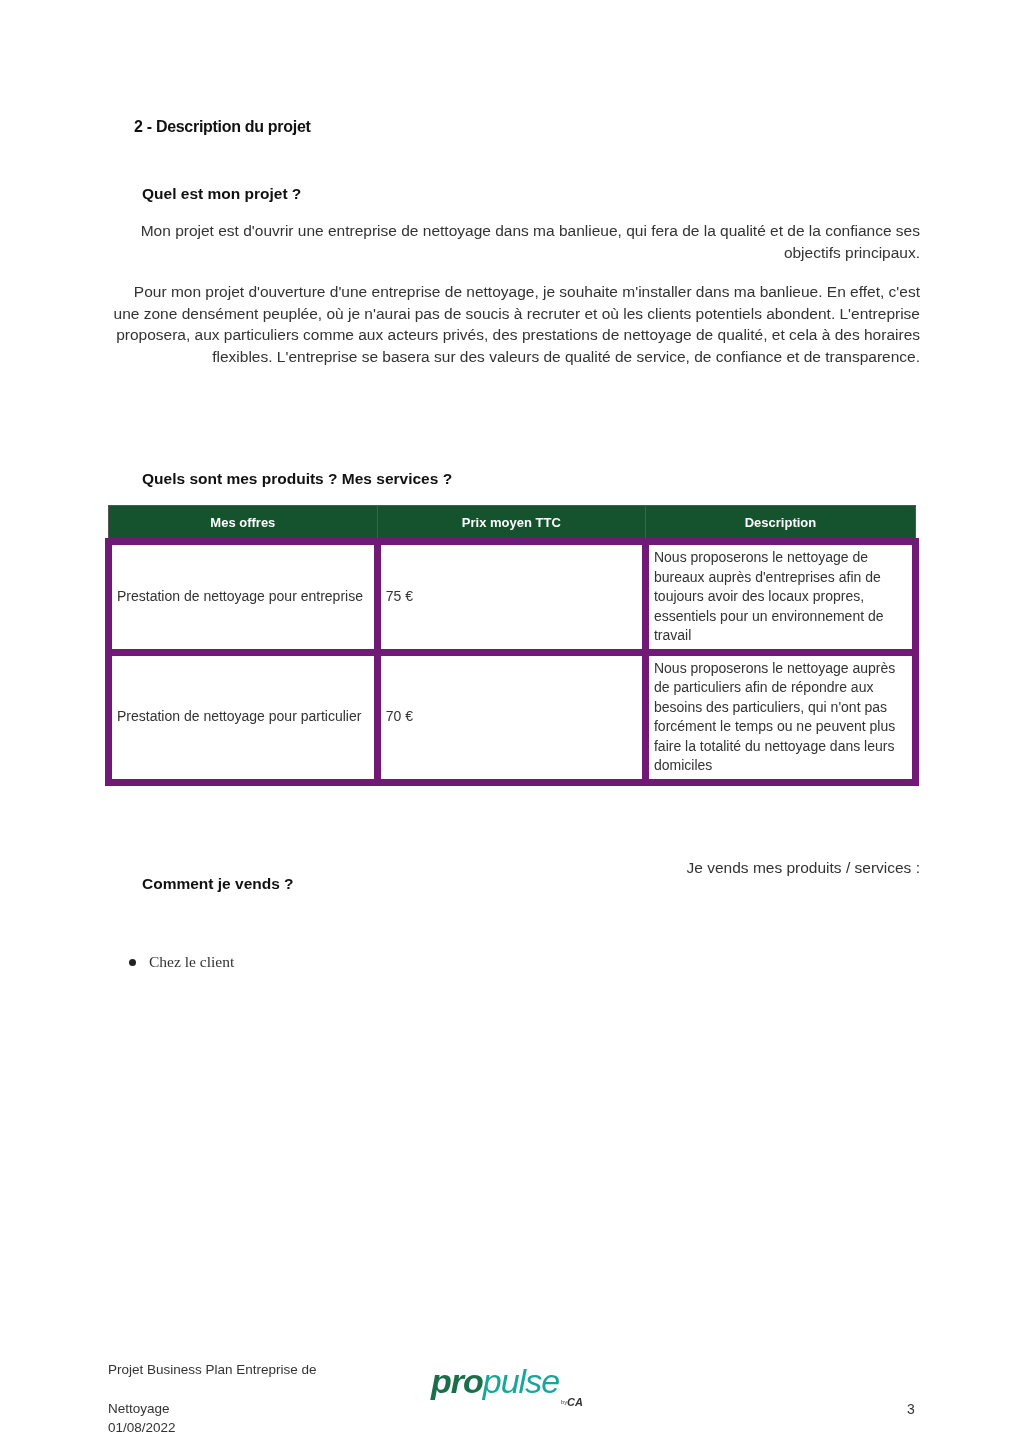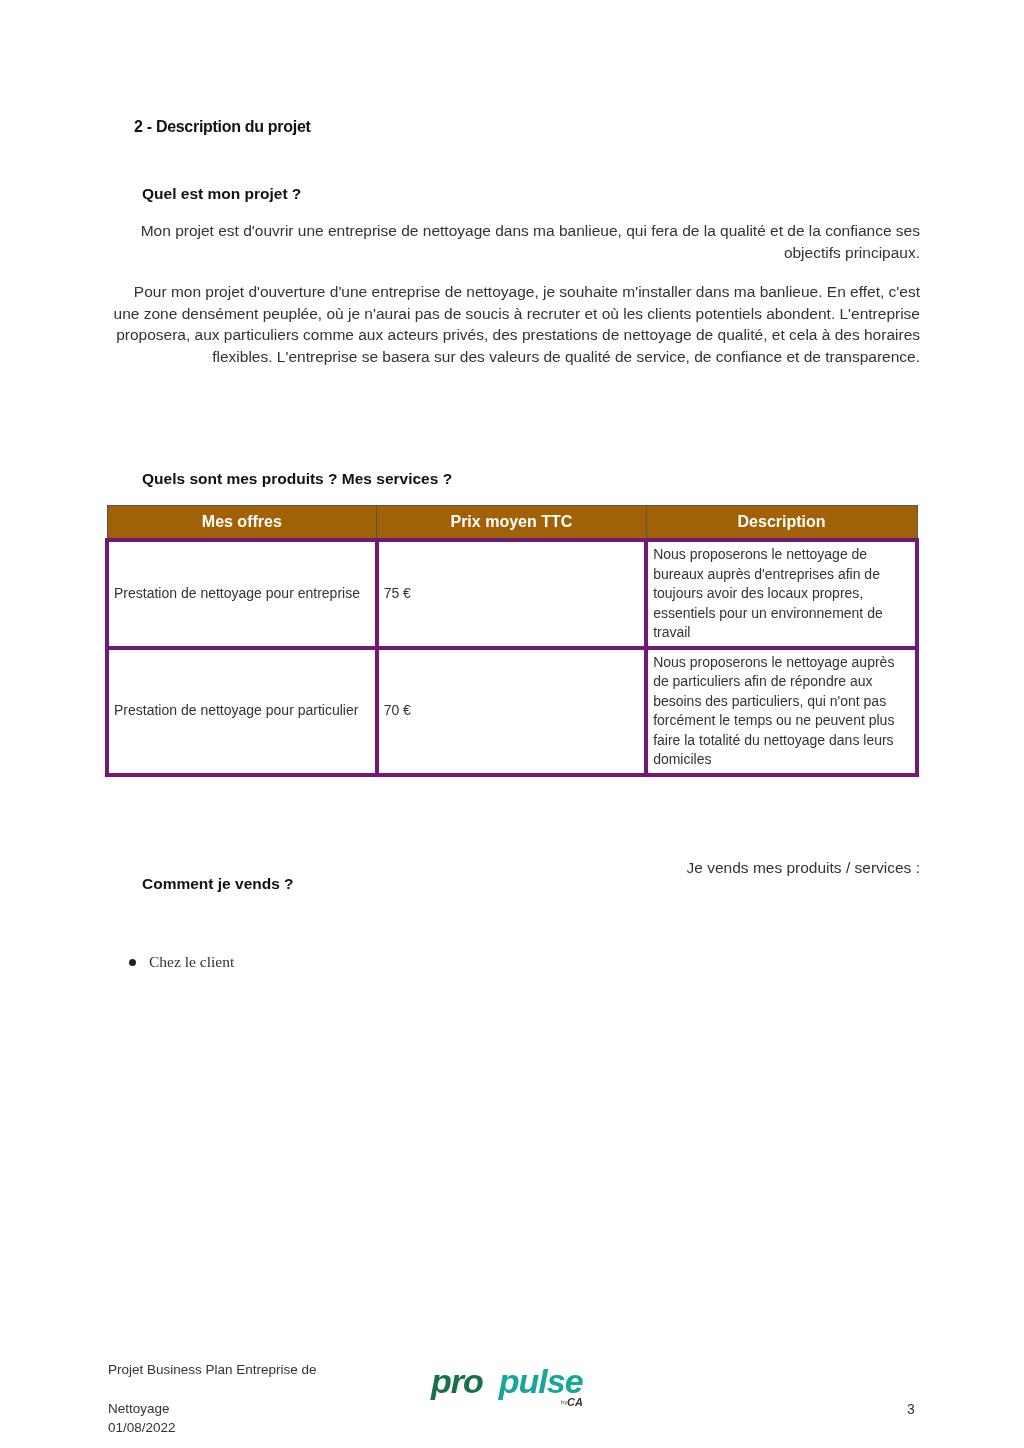--- a/index.html
+++ b/index.html
@@ -6,35 +6,35 @@
     body { width: 1024px; height: 1448px; position: relative; overflow: hidden;
       font-family: "DejaVu Sans", sans-serif; color: #222; }
     .page-title { position: absolute; left: 134px; top: 118px; margin: 0;
       font-family: "Liberation Sans", sans-serif; font-weight: bold; font-size: 16px; color: #111; letter-spacing: -0.3px; }
     .sub-heading { position: absolute; left: 134px; margin: 8px;
       font-family: "Liberation Sans", sans-serif; font-weight: bold; font-size: 15.5px; color: #111; }
     .para { position: absolute; left: 105px; width: 815px; margin: 0;
       font-family: "Liberation Sans", sans-serif; font-size: 15.5px; line-height: 21.6px; color: #333; text-align: right; }
     table.offers { position: absolute; left: 105px; top: 505px; width: 814px;
       border-collapse: collapse; font-family: "Liberation Sans", sans-serif; font-size: 14px; color: #333; }
-    table.offers th { background: #a16207; color: #fff; font-weight: bold; height: 30px;
-      border: 1px solid #555; border-bottom: 2px solid #1d3d3b; font-size: 16px; }
-    table.offers td { border: 4px solid #701a75; vertical-align: middle; padding: 0 5px; line-height: 19.5px; }
+    table.offers th { background: #14532d; color: #fff; font-weight: bold; height: 30px;
+      border: 1px solid #555; border-bottom: 2px solid #1d3d3b; font-size: 13px; }
+    table.offers td { border: 7px solid #701a75; vertical-align: middle; padding: 0 5px; line-height: 19.5px; }
     table.offers td.price { text-align: left; }
     table.offers td.desc { vertical-align: top; padding-top: 3px; padding-bottom: 3px; }
     table.offers col.c1 { width: 271px; } table.offers col.c2 { width: 271px; } table.offers col.c3 { width: 272px; }
     .bullet-list { position: absolute; left: 125px; top: 949px; margin: 4px; padding: 0; list-style: none;
       font-family: Liberation Serif, serif; font-size: 15.5px; color: #333; }
     .bullet-list li { display: flex; align-items: center; }
     .bullet-dot { width: 7px; height: 7px; border-radius: 50%; background: #222; margin-right: 13px; }
     .footer-text { position: absolute; left: 108px; font-family: "Liberation Sans", sans-serif; font-size: 13.5px; color: #333; }
     .logo { position: absolute; left: 431px; top: 1362px; width: 160px; height: 60px; }
     .logo-word { font-family: "Liberation Sans", sans-serif; font-weight: bold; font-style: italic; font-size: 34px; letter-spacing: -1px; line-height: 38px; }
     .logo-pro { color: #1a6f4a; }
-    .logo-pulse { color: #18a59a; font-weight: bold; margin-left: 16px; }
+    .logo-pulse { color: #18a59a; font-weight: normal; }
     .logo-by { position: absolute; left: 130px; top: 37px; font-size: 6px; color: #444; font-family: "Liberation Sans", sans-serif; }
     .logo-ca { position: absolute; left: 136px; top: 34px; font-size: 11px; font-weight: bold; font-style: italic; color: #333; font-family: "Liberation Sans", sans-serif; }
     .page-number { position: absolute; left: 907px; top: 1401px; font-family: "Liberation Sans", sans-serif; font-size: 14px; color: #333; }
   </style>
 </head>
 <body>
 
 <h1 class="page-title">2 - Description du projet</h1>
 
 <h2 class="sub-heading" style="top:177px">Quel est mon projet ?</h2>

